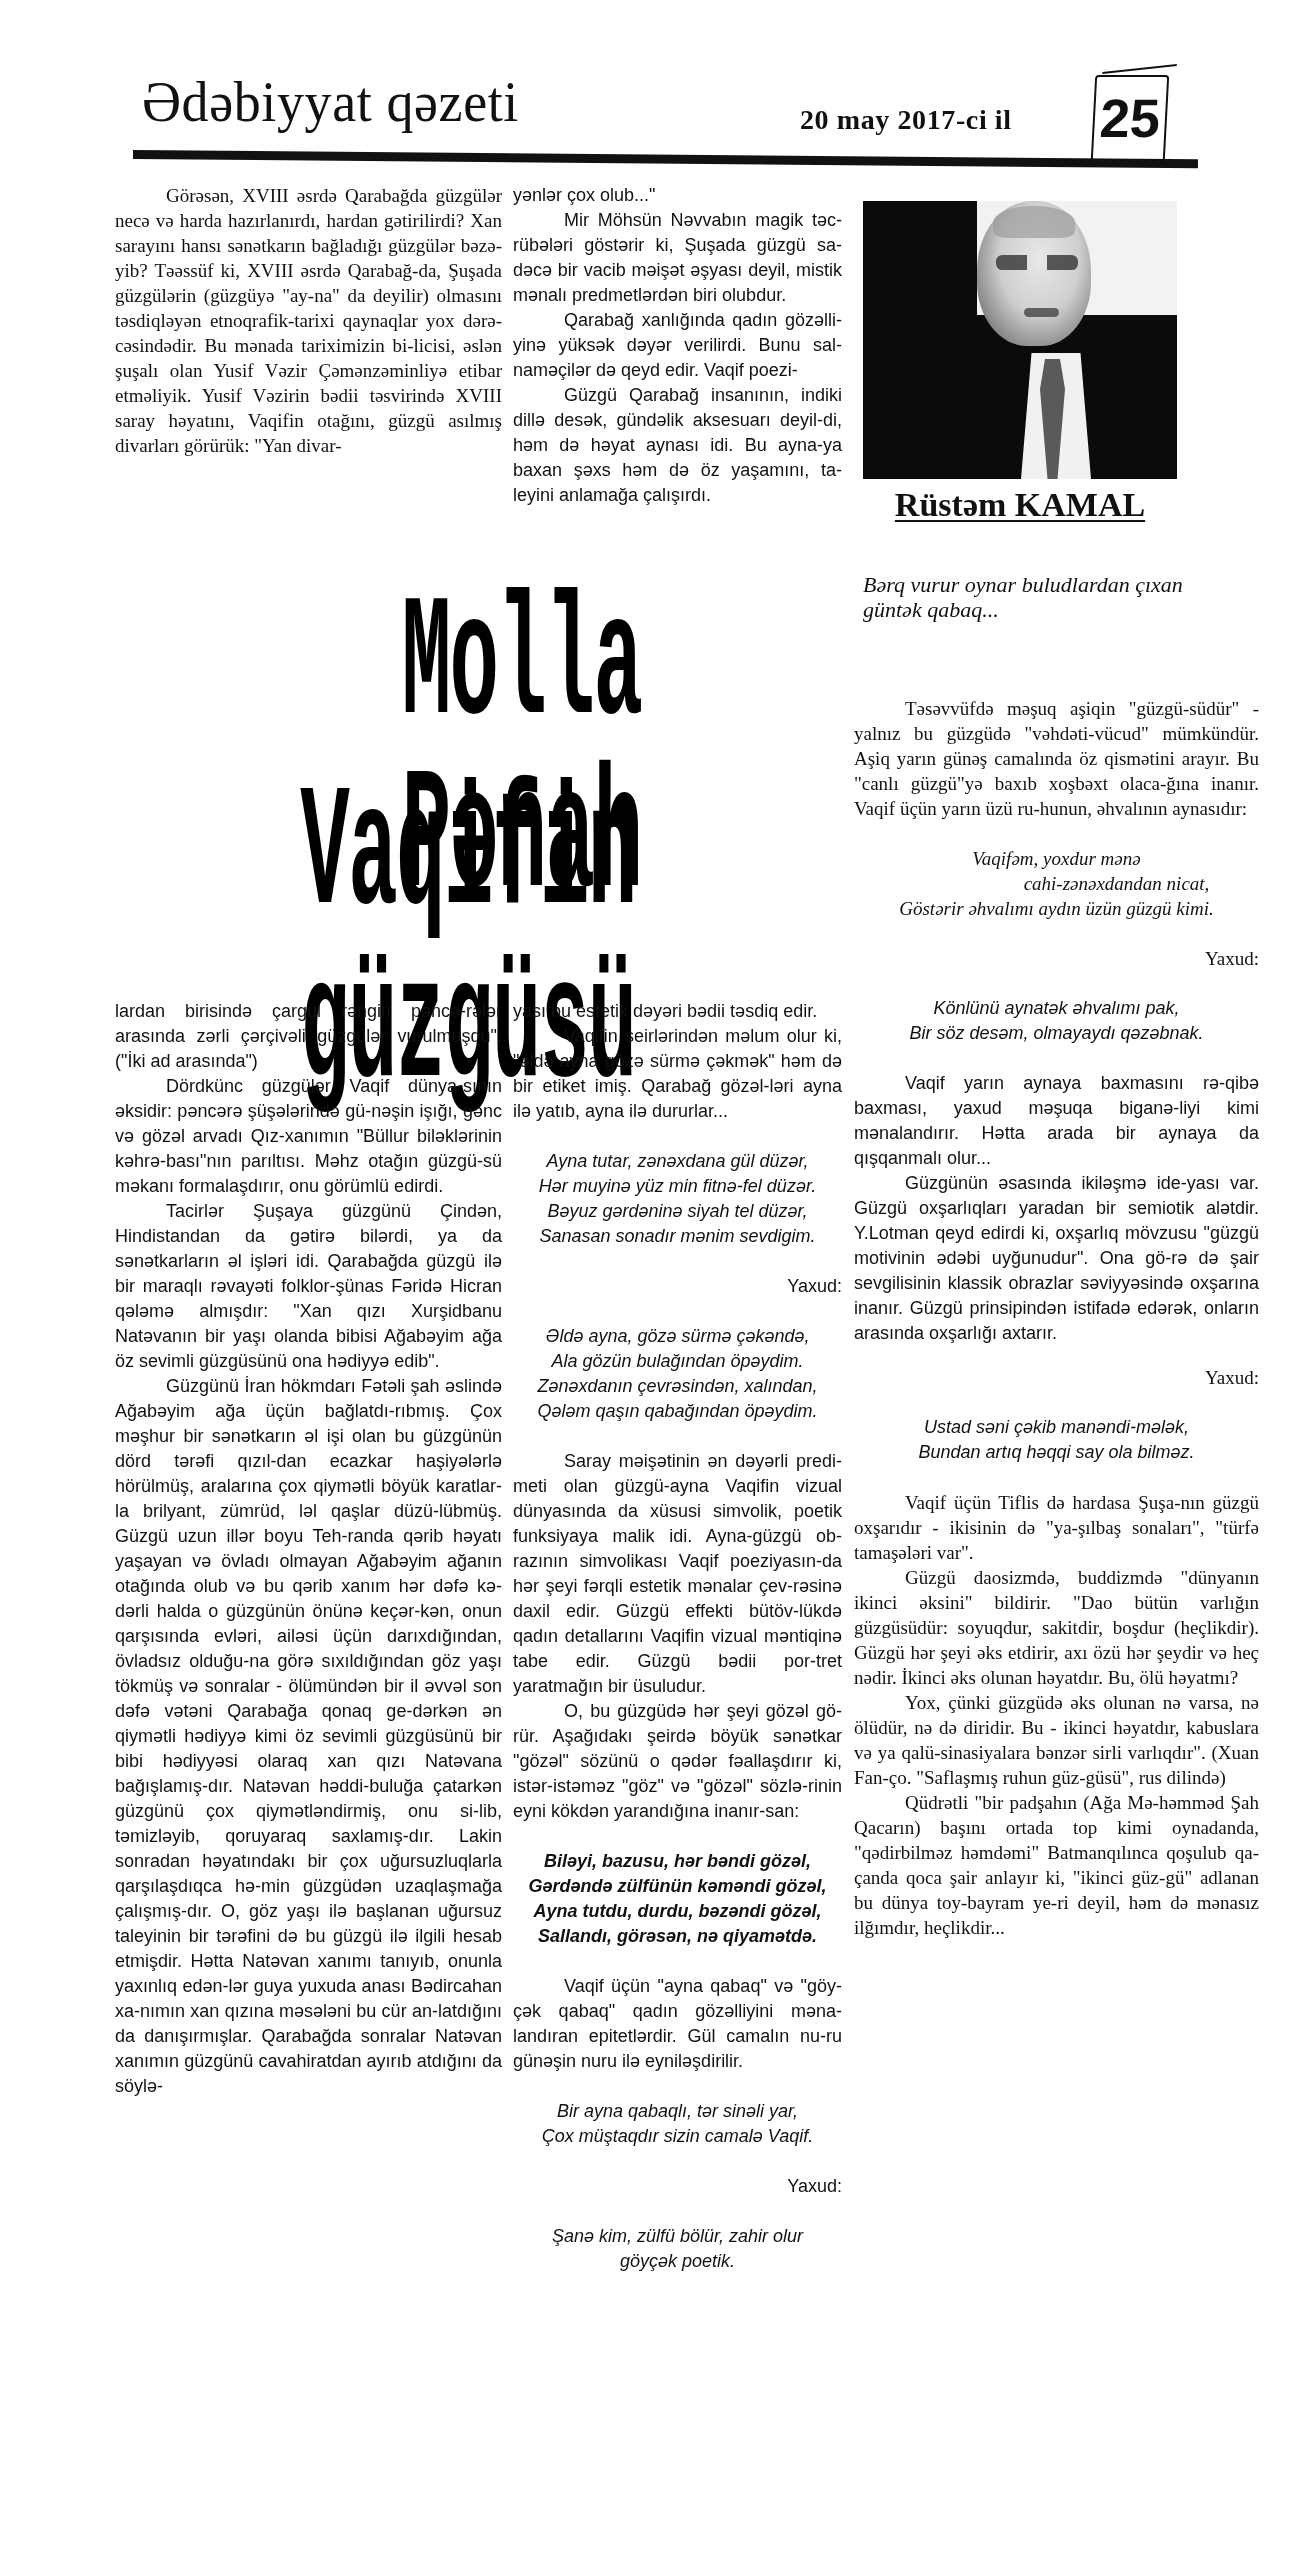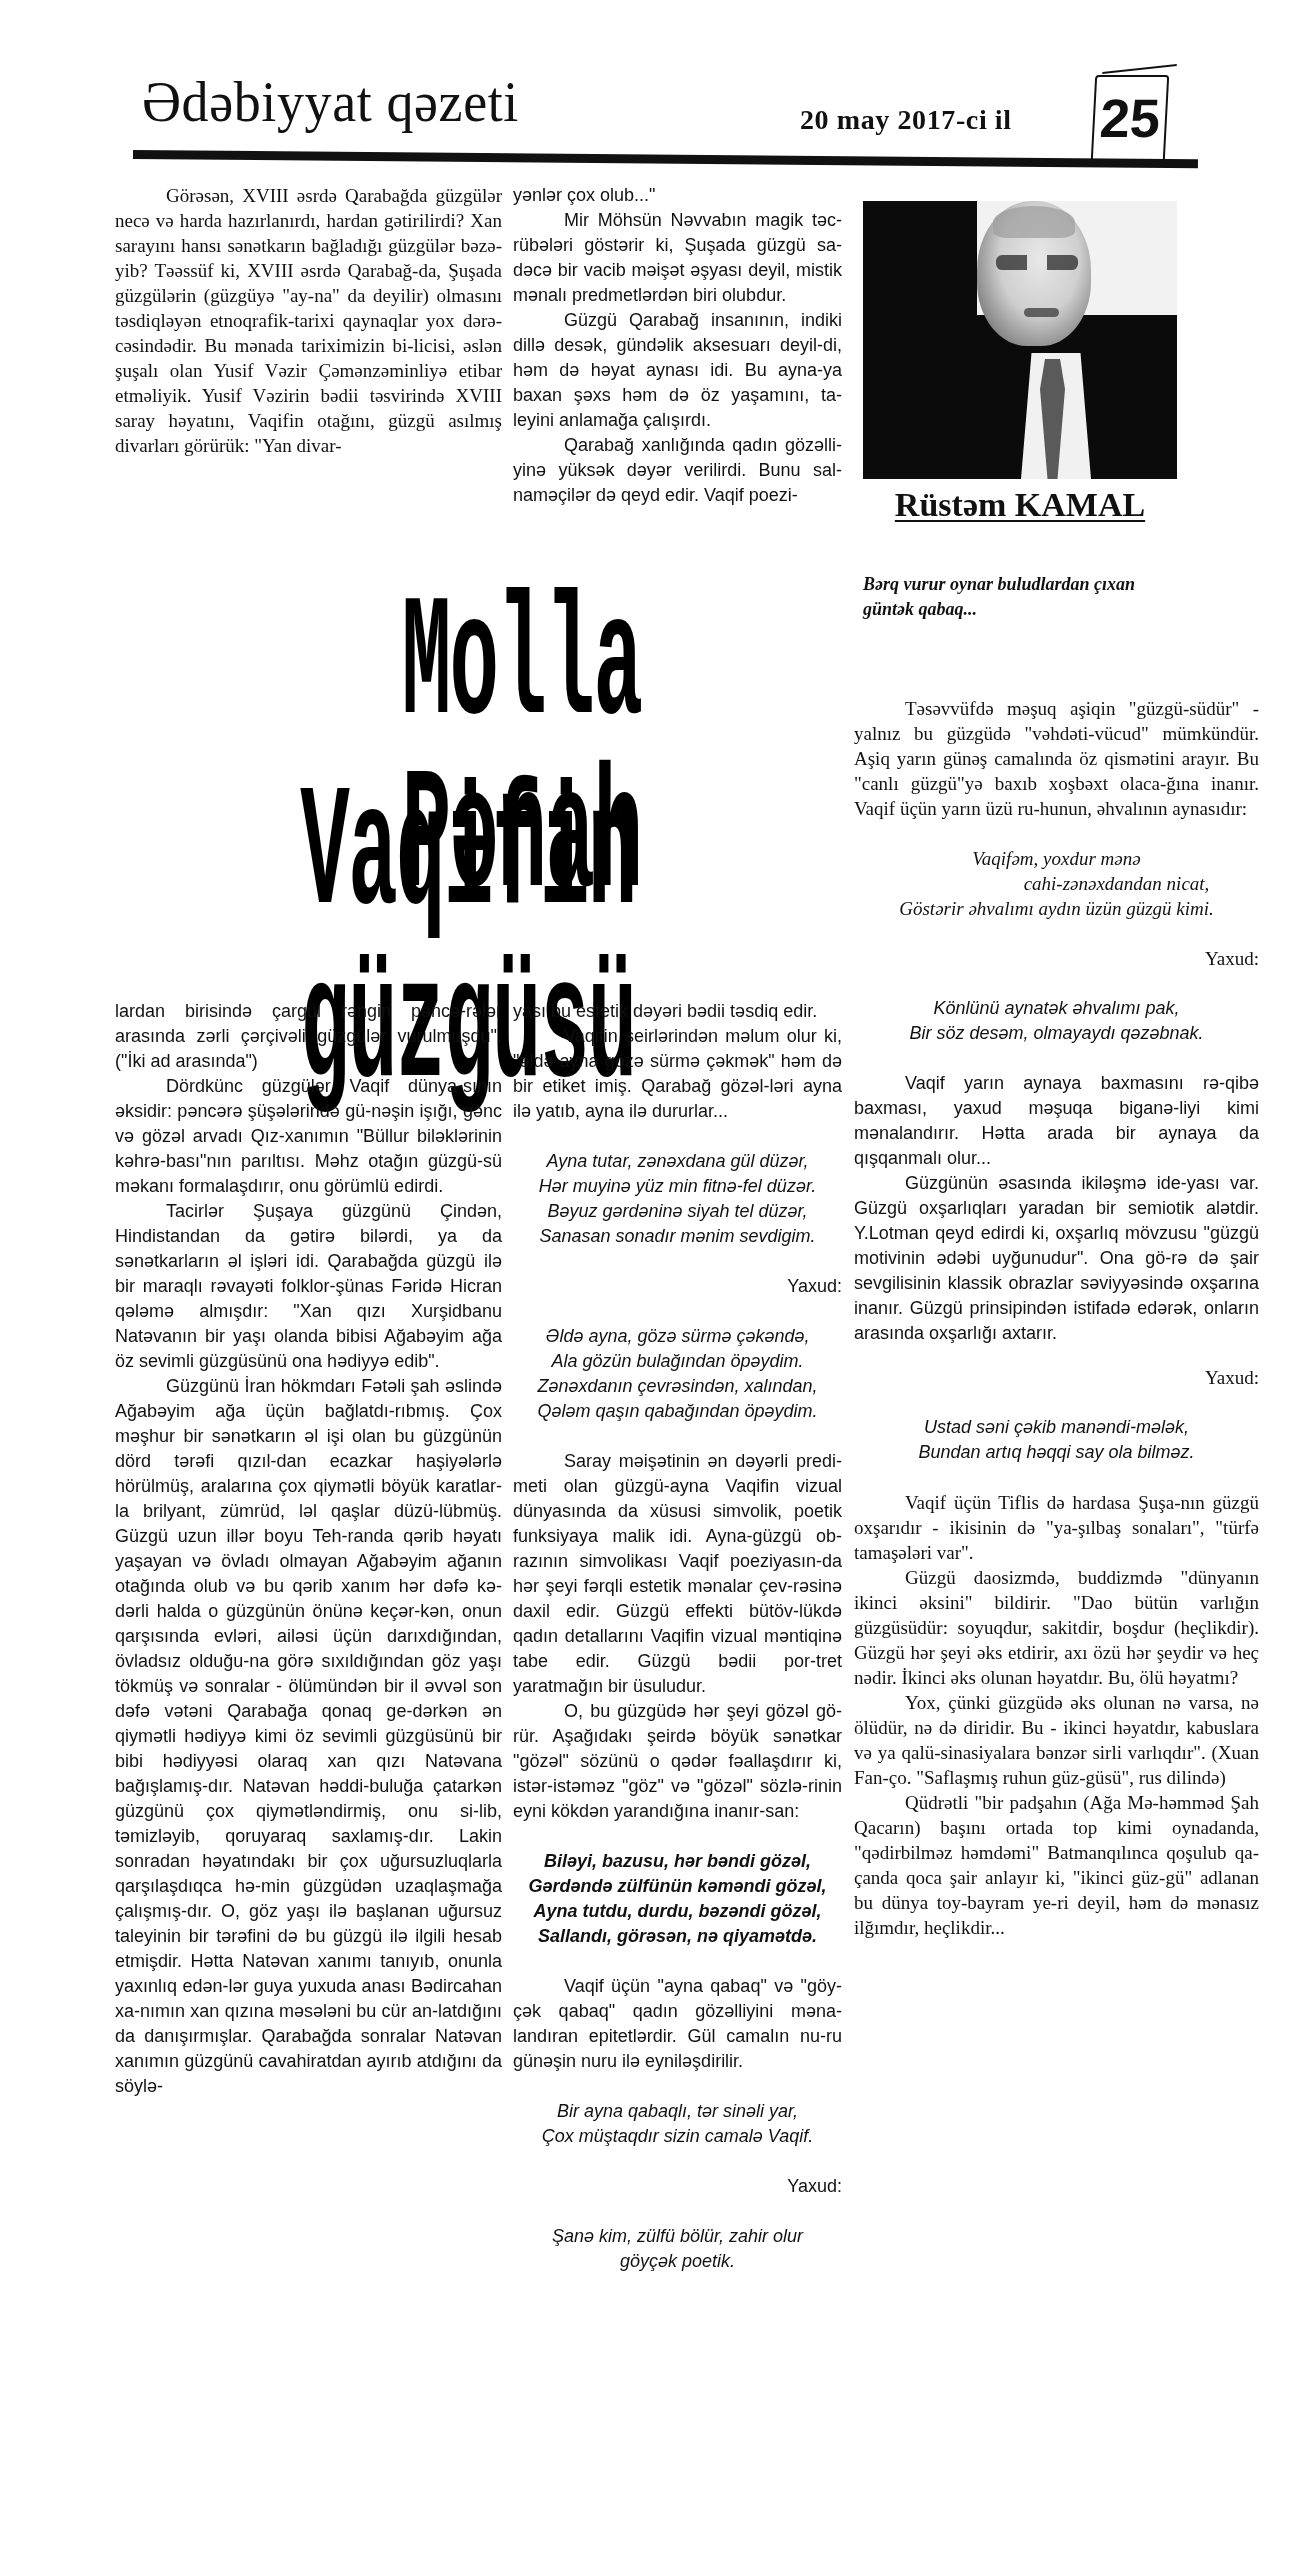--- a/index.html
+++ b/index.html
@@ -36,40 +36,40 @@
   .photo { left: 863px; top: 201px; width: 314px; height: 278px; background: #0b0b0b; overflow: hidden; }
   .photo .bg { position: absolute; left: 114px; top: 0; width: 200px; height: 114px; background: #f2f2f2; }
   .photo .face { position: absolute; left: 114px; top: 0; width: 114px; height: 145px; background: radial-gradient(ellipse at 55% 40%, #e8e8e8 0%, #cfcfcf 45%, #8a8a8a 75%, #3a3a3a 100%); border-radius: 48% 48% 44% 44%; }
   .photo .hair { position: absolute; left: 130px; top: 5px; width: 82px; height: 32px; background: #9d9d9d; border-radius: 50% 50% 20% 20%; opacity: .7; }
   .photo .eyes { position: absolute; left: 133px; top: 54px; width: 82px; height: 15px; background: linear-gradient(90deg, #333 0 38%, transparent 38% 62%, #333 62% 100%); border-radius: 6.3px; opacity: .8; }
   .photo .mouth { position: absolute; left: 161px; top: 107px; width: 35px; height: 8.9px; background: #444; border-radius: 5px; opacity: .8; }
   .photo .shirt { position: absolute; left: 158px; top: 152px; width: 70px; height: 126px; background: #f1f1f1; clip-path: polygon(15% 0, 85% 0, 100% 100%, 0 100%); }
   .photo .tie { position: absolute; left: 177px; top: 158px; width: 25px; height: 120px; background: #5a5a5a; clip-path: polygon(20% 0, 80% 0, 100% 25%, 70% 100%, 30% 100%, 0 25%); }
   .byline { left: 863px; top: 486px; width: 314px; text-align: center; font-family: "Liberation Serif", serif; font-weight: bold; font-size: 34px; }
   .byline span { text-decoration: underline; text-decoration-thickness: 1.9px; text-underline-offset: 3.8px; }
-  .epigraph { left: 863px; top: 572px; width: 405px; font-style: italic; font-size: 18px; line-height: 25px; font-weight: bold; }
+  .epigraph { left: 863px; top: 572px; width: 405px; font-style: italic; font-size: 22px; line-height: 25px; }
   .epigraph div { white-space: nowrap; }
 </style>
 </head>
 <body>
 
 <div class="abs masthead">Ədəbiyyat qəzeti</div>
 <div class="abs dateline">20 may 2017-ci il</div>
 <div class="abs pagebox">25</div>
 <div class="abs rule"></div>
 
 <div class="abs col col-left-top">
   <p>Görəsən, XVIII əsrdə Qarabağda güzgülər necə və harda hazırlanırdı, hardan gətirilirdi? Xan sarayını hansı sənətkarın bağladığı güzgülər bəzə-yib? Təəssüf ki, XVIII əsrdə Qarabağ-da, Şuşada güzgülərin (güzgüyə "ay-na" da deyilir) olmasını təsdiqləyən etnoqrafik-tarixi qaynaqlar yox dərə-cəsindədir. Bu mənada tariximizin bi-licisi, əslən şuşalı olan Yusif Vəzir Çəmənzəminliyə etibar etməliyik. Yusif Vəzirin bədii təsvirində XVIII saray həyatını, Vaqifin otağını, güzgü asılmış divarları görürük: "Yan divar-</p>
 </div>
 
 <div class="abs col col-mid-top sans">
   <p class="noind">yənlər çox olub..."</p>
   <p>Mir Möhsün Nəvvabın magik təc-rübələri göstərir ki, Şuşada güzgü sa-dəcə bir vacib məişət əşyası deyil, mistik mənalı predmetlərdən biri olubdur.</p>
+  <p>Qarabağ xanlığında qadın gözəlli-yinə yüksək dəyər verilirdi. Bunu sal-naməçilər də qeyd edir. Vaqif poezi-</p>
   <p>Güzgü Qarabağ insanının, indiki dillə desək, gündəlik aksesuarı deyil-di, həm də həyat aynası idi. Bu ayna-ya baxan şəxs həm də öz yaşamını, ta-leyini anlamağa çalışırdı.</p>
-  <p>Qarabağ xanlığında qadın gözəlli-yinə yüksək dəyər verilirdi. Bunu sal-naməçilər də qeyd edir. Vaqif poezi-</p>
 </div>
 
 <div class="abs photo">
   <div class="bg"></div>
     <div class="face"></div>
     <div class="hair"></div>
     <div class="eyes"></div>
     <div class="mouth"></div>
     <div class="shirt"></div>
     <div class="tie"></div>

